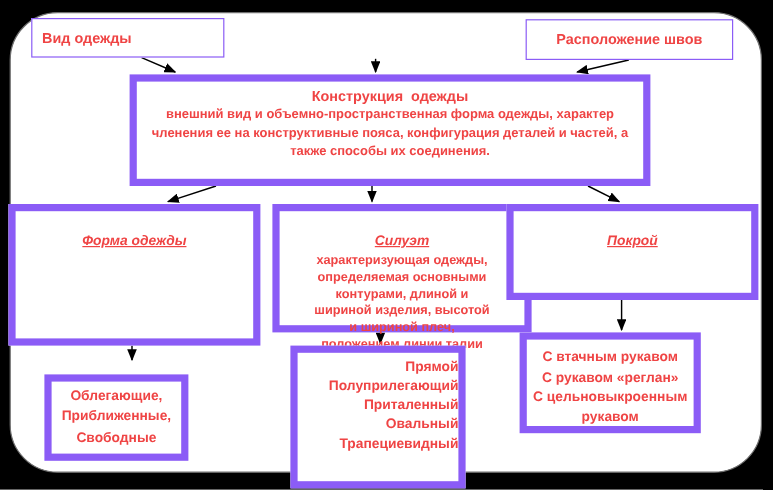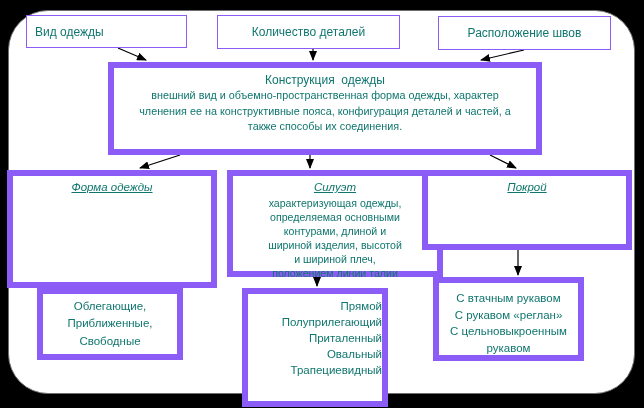--- a/index.html
+++ b/index.html
@@ -20,45 +20,45 @@
   }
   .arrows{
     position:absolute;left:0;top:0;width:644px;height:408px;
     pointer-events:none;
   }
   .box{
     position:absolute;
     box-sizing:border-box;
     background:#fff;
     border:6px solid #8b5cf6;
-    color:#0f766e;
-    font-weight:normal;
+    color:#ef4444;
+    font-weight:bold;
     text-align:center;
   }
   .top-box{
     border-width:1.5px;
     display:flex;align-items:center;justify-content:center;
     font-size:12px;
   }
   .b-vid{left:26px;top:15px;width:161px;height:33px;justify-content:flex-start;padding-left:8px;}
   .b-kol{left:217px;top:15px;width:183px;height:34px;}
   .b-rasp{left:438px;top:16px;width:173px;height:34px;}
   .b-constr{left:108px;top:62px;width:434px;height:93px;padding-top:4px;}
   .constr-title{font-size:12px;white-space:pre;line-height:1.35;}
   .constr-body{font-size:10.8px;line-height:1.42;white-space:pre-line;}
   .mid-title{
     font-size:11.5px;font-style:italic;text-decoration:underline;
-    line-height:1.45;padding-top:3px;
+    line-height:1.45;padding-top:17px;
   }
   .mid-body{font-size:10.6px;line-height:1.33;white-space:pre-line;}
   .b-forma{left:7px;top:170px;width:210px;height:118px;}
   .b-siluet{left:227px;top:170px;width:216px;height:107px;}
   .b-pokroy{left:422px;top:170px;width:210px;height:80px;text-align:center;}
   .leaf{font-size:11.5px;line-height:1.45;white-space:pre-line;padding-top:4px;}
-  .b-forma-v{left:37px;top:288px;width:146px;height:72px;line-height:1.5;}
+  .b-forma-v{left:37px;top:312px;width:120px;height:72px;line-height:1.5;}
   .b-siluet-v{left:242px;top:288px;width:146px;height:119px;line-height:1.4;text-align:right;}
   .b-pokroy-v{left:433px;top:277px;width:151px;height:84px;padding-top:7px;}
 </style>
 </head>
 <body>
 
 <div class="canvas">
 
   <div class="panel"></div>
 
@@ -74,23 +74,20 @@
     <line x1="180" y1="155" x2="140" y2="168" stroke="#000" stroke-width="1.2" marker-end="url(#ah)"></line>
     <line x1="310" y1="155" x2="310" y2="168" stroke="#000" stroke-width="1.2" marker-end="url(#ah)"></line>
     <line x1="490" y1="155" x2="516" y2="168" stroke="#000" stroke-width="1.2" marker-end="url(#ah)"></line>
     <line x1="110" y1="288" x2="110" y2="300" stroke="#000" stroke-width="1.2" marker-end="url(#ah)"></line>
     <line x1="317" y1="277" x2="317" y2="286" stroke="#000" stroke-width="1.2" marker-end="url(#ah)"></line>
     <line x1="518" y1="250" x2="518" y2="275" stroke="#000" stroke-width="1.2" marker-end="url(#ah)"></line>
   </svg>
 
   <div class="box top-box b-vid">
     <span>Вид одежды</span>
-  </div>
-  <div class="box top-box b-kol">
-    <span>Количество деталей</span>
   </div>
   <div class="box top-box b-rasp">
     <span>Расположение швов</span>
   </div>
 
   <div class="box b-constr">
     <div class="constr-title">Конструкция  одежды</div>
     <div class="constr-body">внешний вид и объемно-пространственная форма одежды, характер
 членения ее на конструктивные пояса, конфигурация деталей и частей, а
 также способы их соединения.</div>

